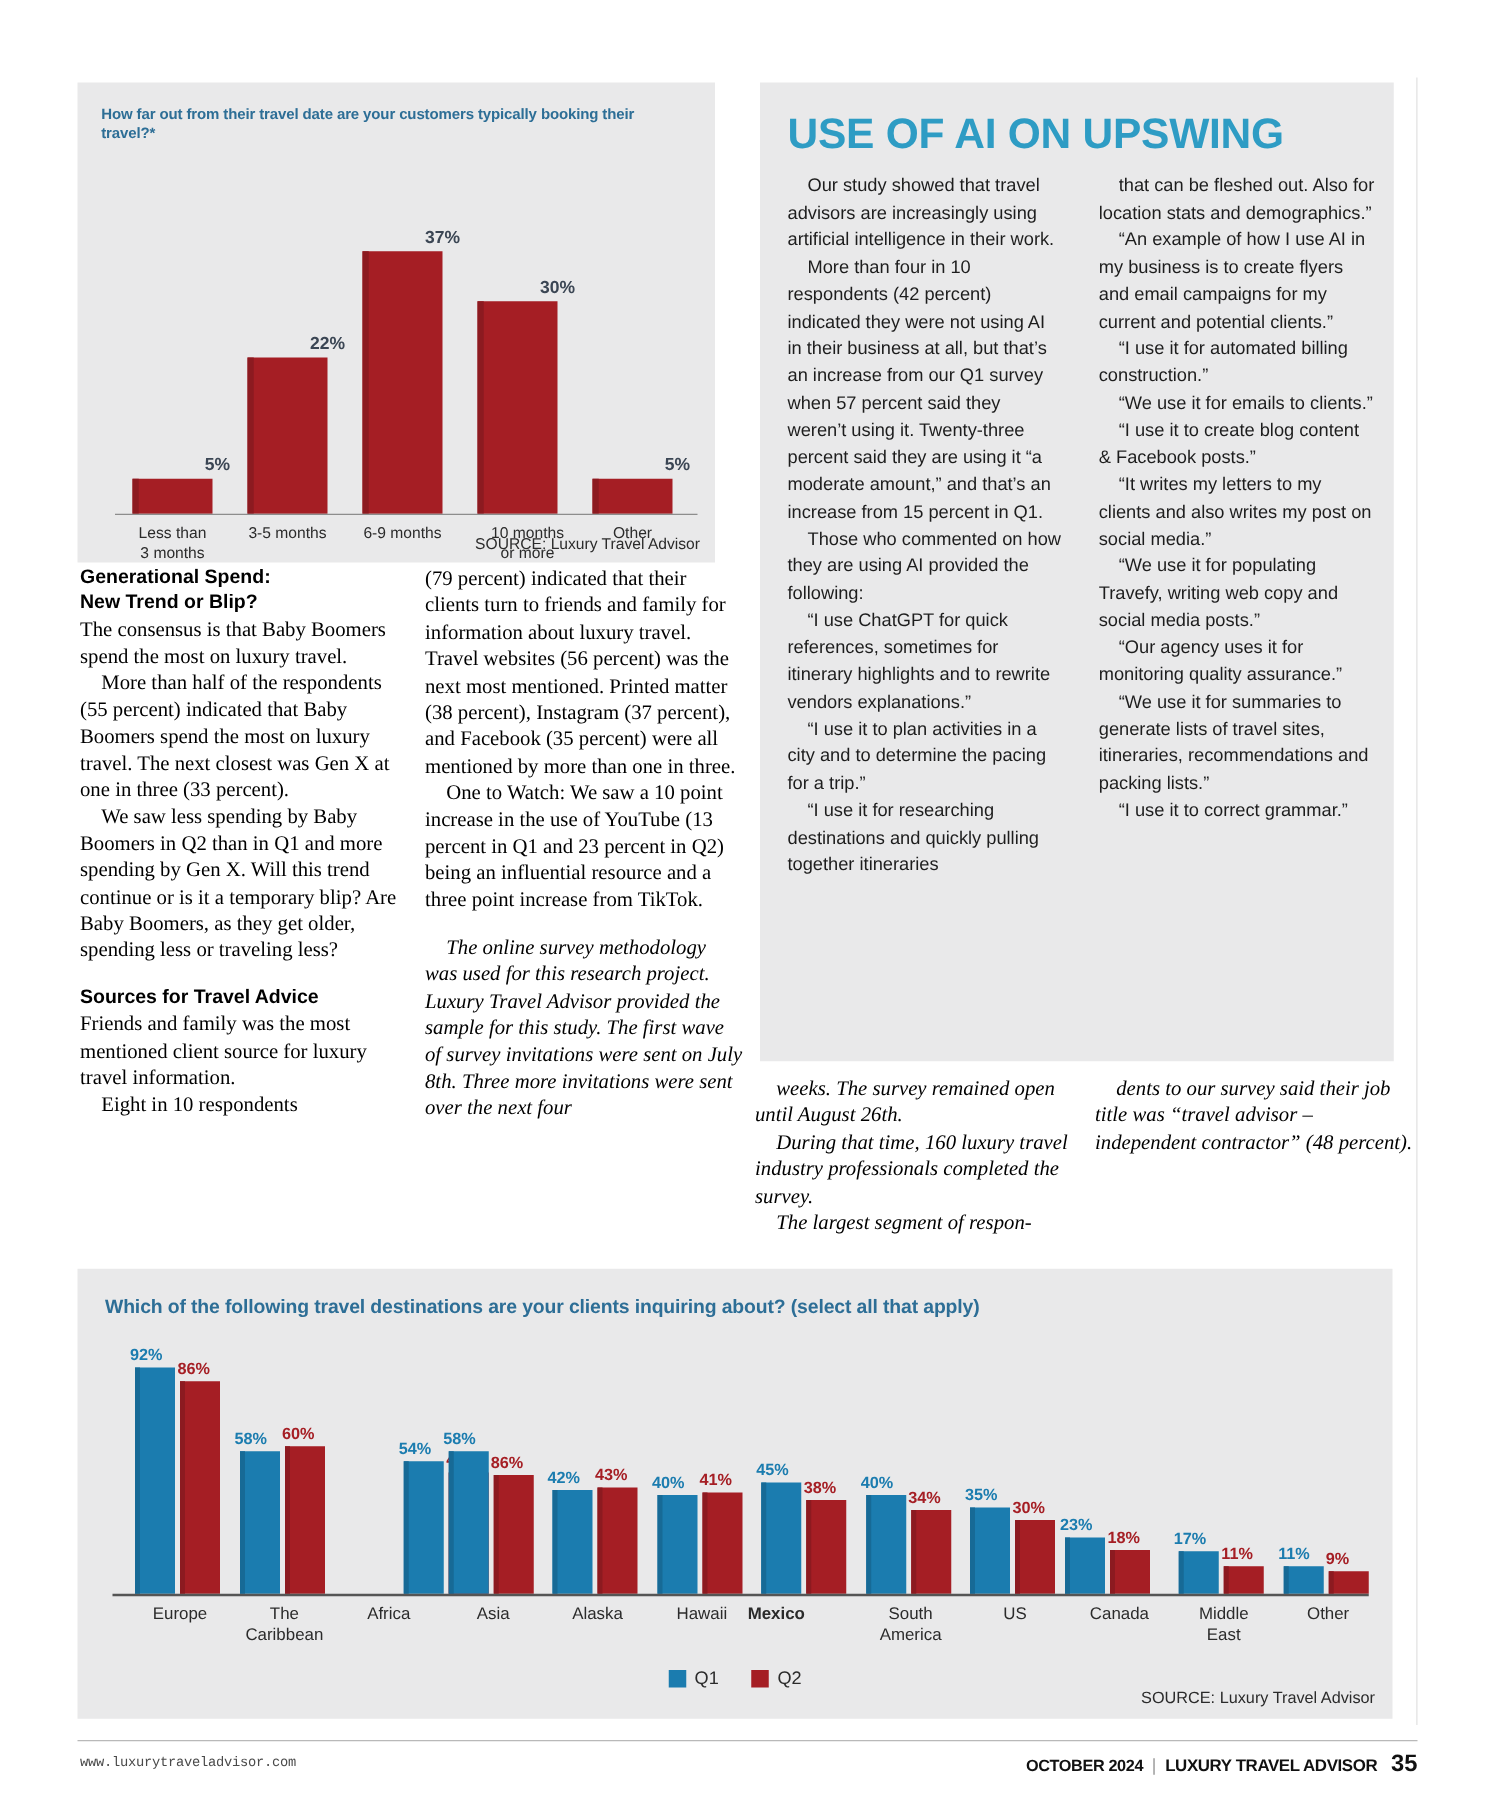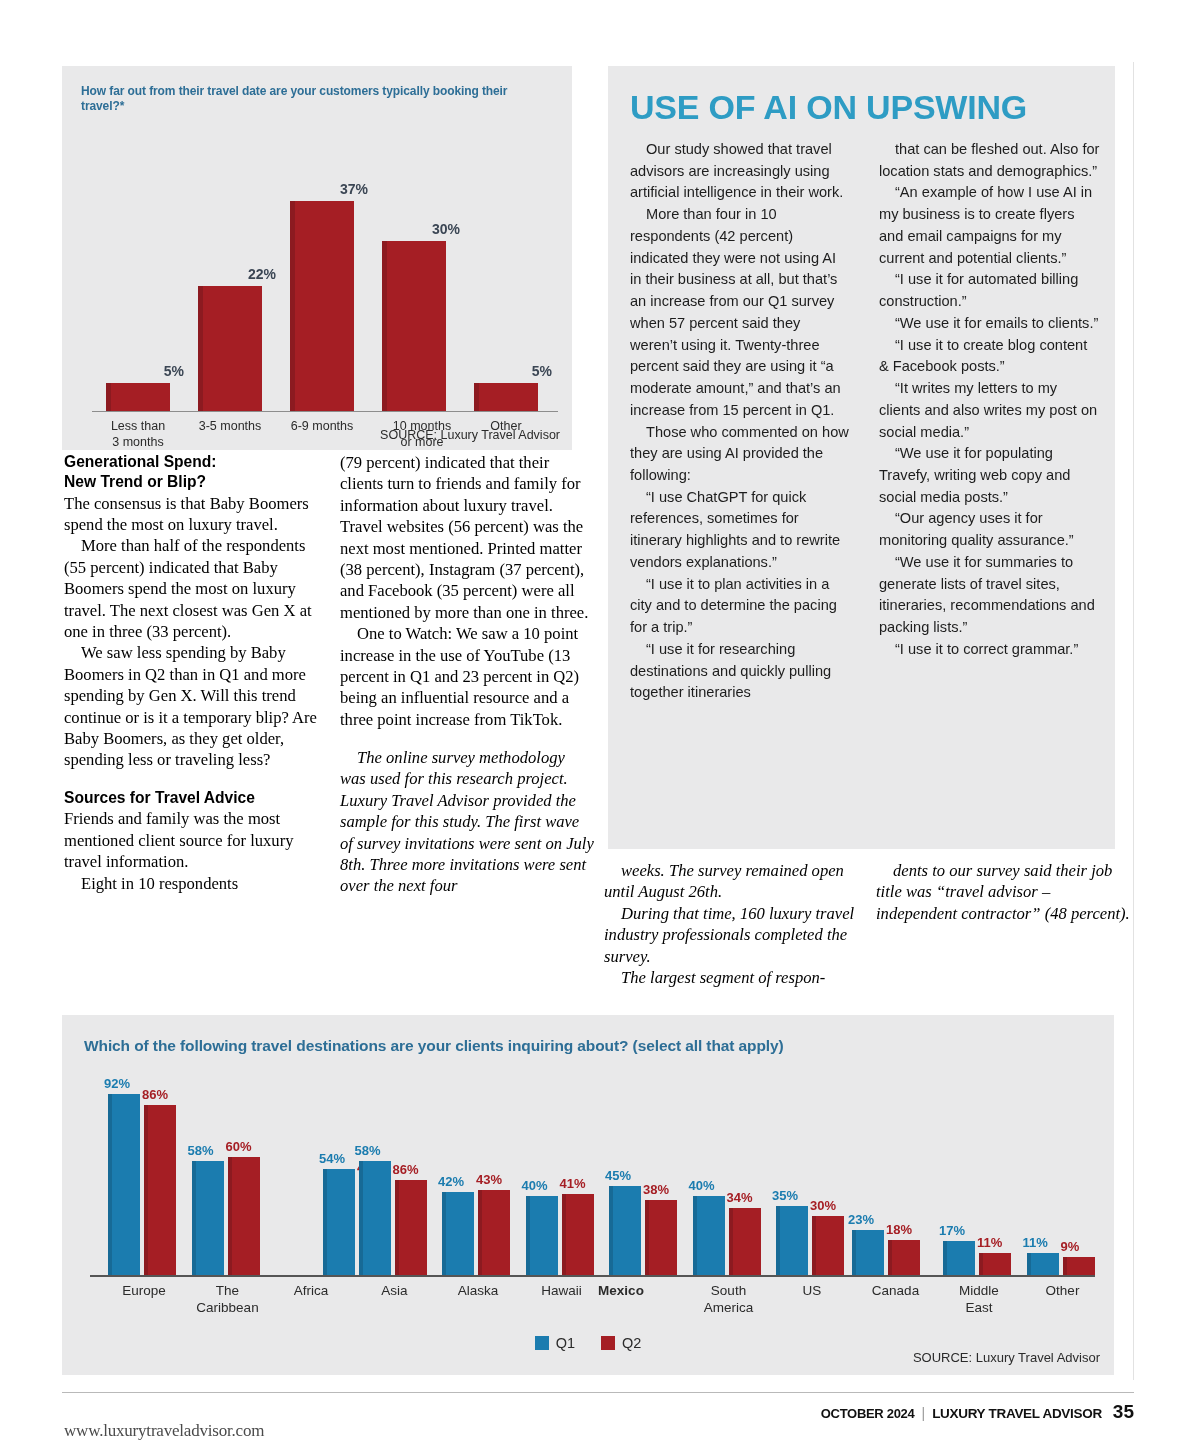--- a/index.html
+++ b/index.html
@@ -141,23 +141,22 @@
   .sw.q2{background:#a51e24;}
   .c2-src{
     position:absolute;right:14px;bottom:10px;
     font-family:"Liberation Sans", sans-serif;font-size:13px;color:#2b2b2b;
   }
 
   
   .foot-rule{position:absolute;left:62px;top:1392px;width:1072px;height:1px;background:#b9b9b9;}
   .foot-left{
     position:absolute;left:64px;top:1405px;
-    font-family:Liberation Serif, serif;font-size:17px;color:#4a4a4a;
+    font-family:Liberation Mono, monospace;font-size:11px;color:#4a4a4a;
     letter-spacing:-0.2px;
-    margin-top:16px;
   }
   .foot-right{
     position:absolute;right:66px;top:1401px;
     display:flex;align-items:baseline;gap:7px;
     font-family:"Liberation Sans", sans-serif;color:#111;
   }
   .foot-date{font-size:13px;font-weight:bold;letter-spacing:-0.3px;}
   .foot-bar{color:#999;font-size:14px;}
   .foot-name{font-size:13.5px;font-weight:bold;letter-spacing:-0.3px;}
   .foot-page{font-size:19px;font-weight:bold;margin-left:4px;}

